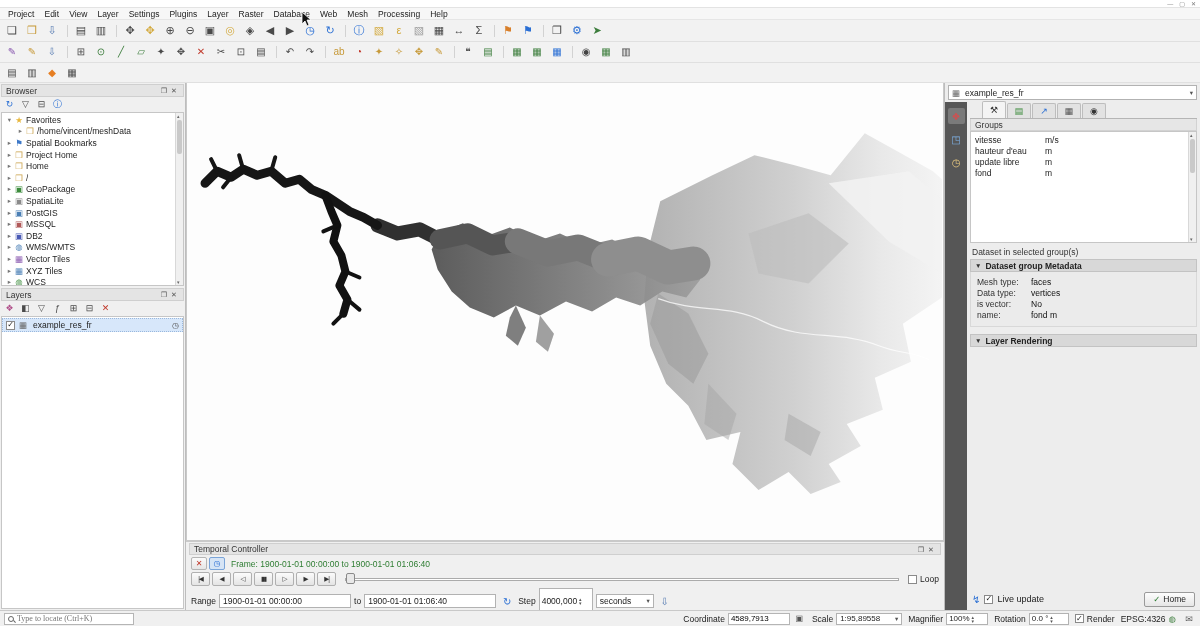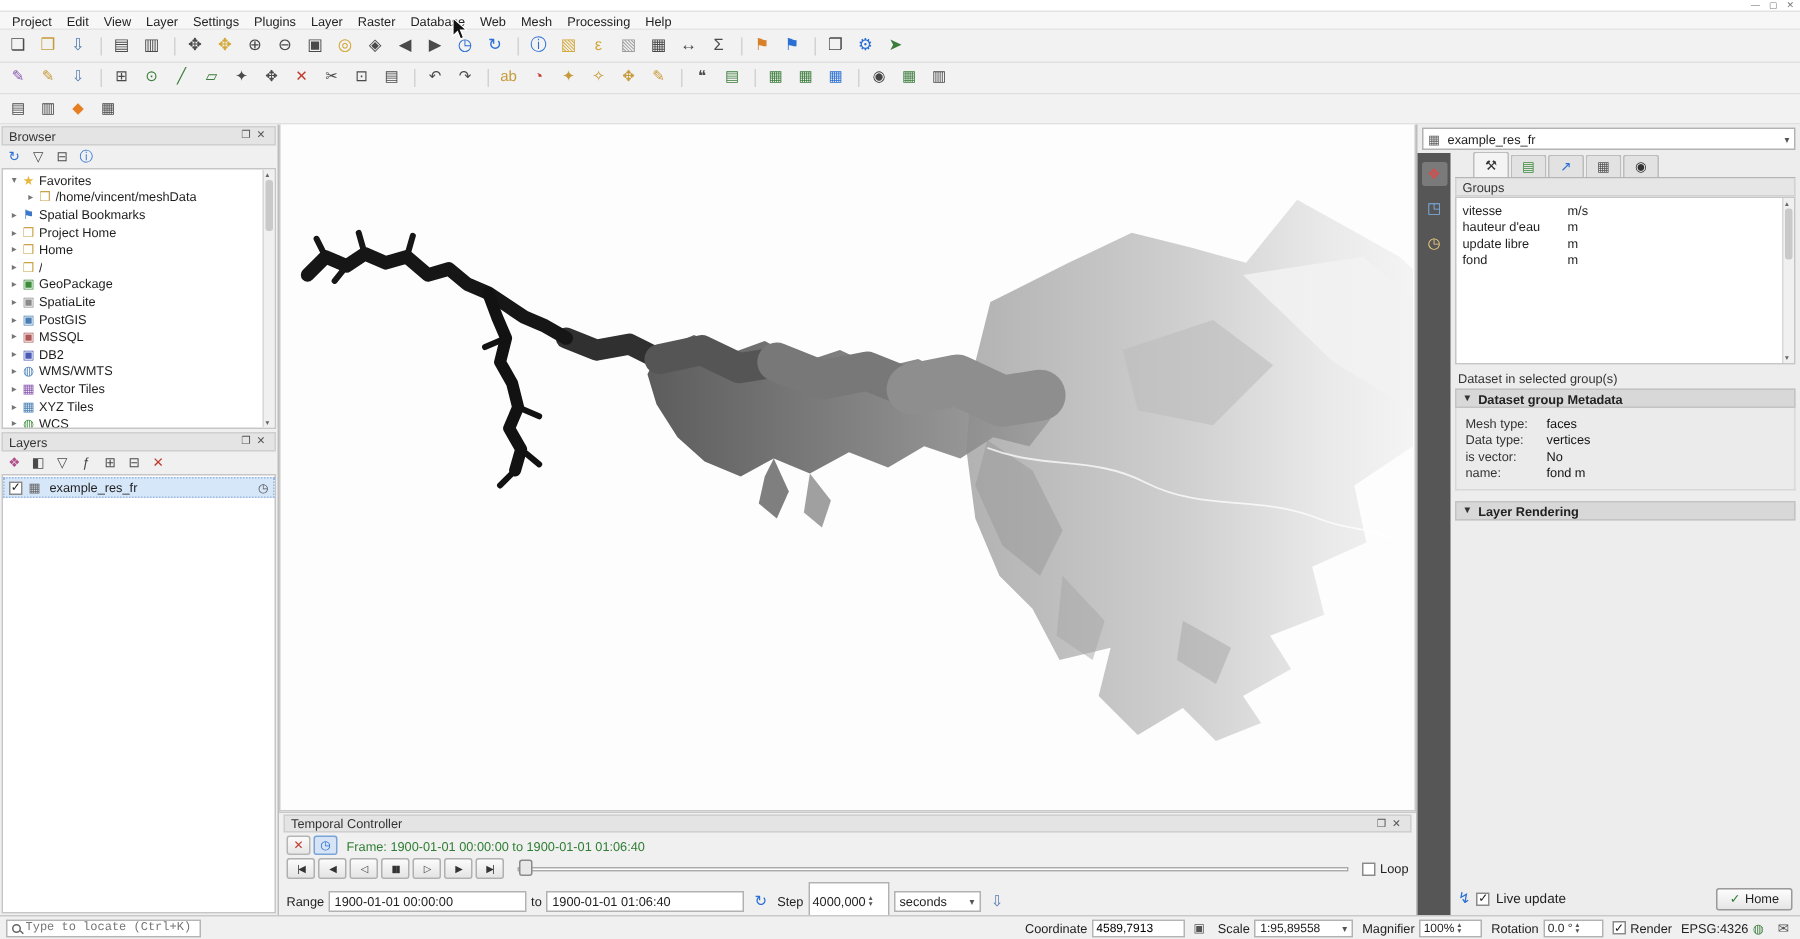--- a/index.html
+++ b/index.html
@@ -92,21 +92,21 @@
 .meta-val{color:#111}
 .blend-row{display:flex;align-items:center;gap:6px;padding:5px 4px}
 .blend-combo{width:110px;margin-left:auto}
 .ls-bottom{margin-top:auto;height:18px;display:flex;align-items:center;gap:4px;padding:0 2px}
 .btn{height:15px;border:1px solid #9a9a9a;background:linear-gradient(#fdfdfd,#e6e6e6);border-radius:2px;display:inline-flex;align-items:center;gap:3px;padding:0 8px;font-size:8.5px;color:#222}
 .btn .ok{color:#2e7d32;font-size:8.5px}
 .lightning{color:#2a6fd4;font-size:10px}
 
 .statusbar{position:absolute;left:0;right:0;bottom:0;height:16px;background:#f0f0f0;border-top:1px solid #c9c9c9;display:flex;align-items:center;gap:6px;padding:0 4px;font-size:8.5px}
 .locate{width:130px;height:12px;background:#fff;border:1px solid #b5b5b5;display:flex;align-items:center;padding:0 3px;gap:3px}
-.locate input{border:none;outline:none;flex:1;font-size:8px;font-family:Liberation Mono, monospace;color:#555;background:transparent}
+.locate input{border:none;outline:none;flex:1;font-size:8px;font-family:Liberation Serif, serif;color:#555;background:transparent}
 .mag-icon{width:6px;height:6px;border:1px solid #666;border-radius:50%;position:relative;flex:0 0 auto}
 .mag-icon::after{content:"";position:absolute;width:3px;height:1px;background:#666;right:-3px;bottom:-1px;transform:rotate(45deg)}
 .sb-label{color:#222}
 .sb-input{width:62px;height:12px;background:#fff;border:1px solid #b5b5b5;font-size:8px;padding:0 2px;font-family:"Liberation Sans",sans-serif}
 .sb-combo{height:12px;font-size:8px}
 .sb-group{display:flex;align-items:center;gap:3px}
 .sb-right{margin-left:auto;display:flex;align-items:center;gap:6px}
 .crs{display:flex;align-items:center;gap:3px;color:#222}
 
 .cursor{position:absolute;left:301px;top:11px;z-index:50;pointer-events:none}

